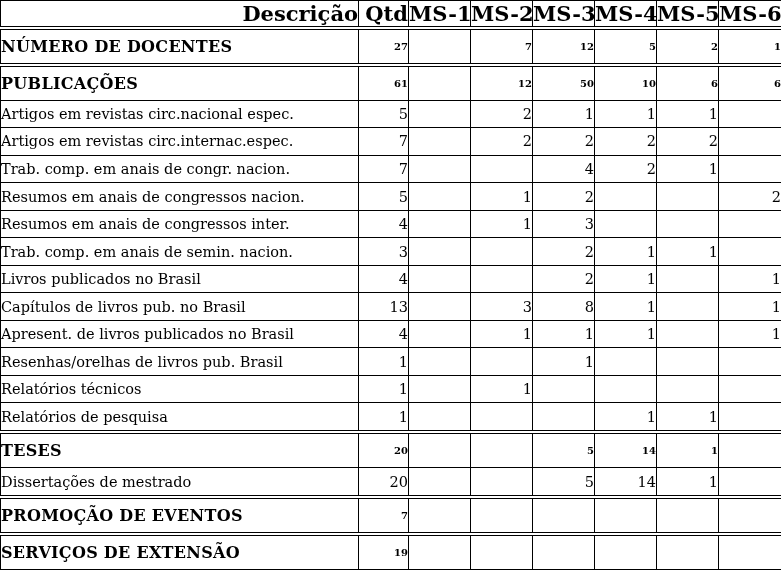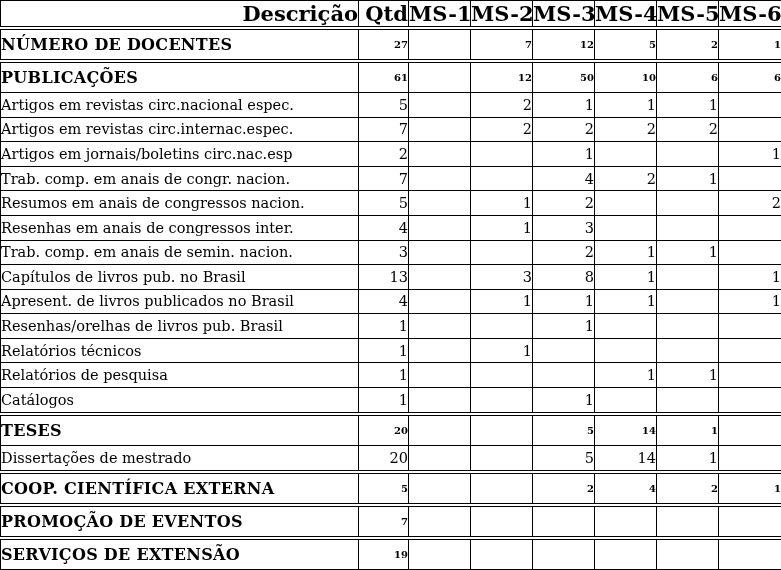--- a/index.html
+++ b/index.html
@@ -123,70 +123,70 @@
         <td class="desc">Artigos em revistas circ.internac.espec.</td>
         <td class="num">7</td>
         <td class="num"></td>
         <td class="num">2</td>
         <td class="num">2</td>
         <td class="num">2</td>
         <td class="num">2</td>
         <td class="num"></td>
       </tr>
       <tr class="item">
-        <td class="desc">Artigos em jornais/boletins circ.nac.esp</td>
-        <td class="num">2</td>
-        <td class="num"></td>
-        <td class="num"></td>
-        <td class="num">1</td>
-        <td class="num"></td>
-        <td class="num"></td>
-        <td class="num">1</td>
-      </tr>
-      <tr class="item">
         <td class="desc">Trab. comp. em anais de congr. nacion.</td>
         <td class="num">7</td>
         <td class="num"></td>
         <td class="num"></td>
         <td class="num">4</td>
         <td class="num">2</td>
         <td class="num">1</td>
         <td class="num"></td>
       </tr>
       <tr class="item">
         <td class="desc">Resumos em anais de congressos nacion.</td>
         <td class="num">5</td>
         <td class="num"></td>
         <td class="num">1</td>
         <td class="num">2</td>
         <td class="num"></td>
         <td class="num"></td>
         <td class="num">2</td>
       </tr>
       <tr class="item">
-        <td class="desc">Resenhas em anais de congressos inter.</td>
+        <td class="desc">Resumos em anais de congressos inter.</td>
         <td class="num">4</td>
         <td class="num"></td>
         <td class="num">1</td>
         <td class="num">3</td>
         <td class="num"></td>
         <td class="num"></td>
         <td class="num"></td>
       </tr>
       <tr class="item">
         <td class="desc">Trab. comp. em anais de semin. nacion.</td>
         <td class="num">3</td>
         <td class="num"></td>
         <td class="num"></td>
         <td class="num">2</td>
         <td class="num">1</td>
         <td class="num">1</td>
         <td class="num"></td>
       </tr>
       <tr class="item">
+        <td class="desc">Livros publicados no Brasil</td>
+        <td class="num">4</td>
+        <td class="num"></td>
+        <td class="num"></td>
+        <td class="num">2</td>
+        <td class="num">1</td>
+        <td class="num"></td>
+        <td class="num">1</td>
+      </tr>
+      <tr class="item">
         <td class="desc">Capítulos de livros pub. no Brasil</td>
         <td class="num">13</td>
         <td class="num"></td>
         <td class="num">3</td>
         <td class="num">8</td>
         <td class="num">1</td>
         <td class="num"></td>
         <td class="num">1</td>
       </tr>
       <tr class="item">
@@ -222,59 +222,39 @@
       <tr class="item">
         <td class="desc">Relatórios de pesquisa</td>
         <td class="num">1</td>
         <td class="num"></td>
         <td class="num"></td>
         <td class="num"></td>
         <td class="num">1</td>
         <td class="num">1</td>
         <td class="num"></td>
       </tr>
-      <tr class="item">
-        <td class="desc">Catálogos</td>
-        <td class="num">1</td>
-        <td class="num"></td>
-        <td class="num"></td>
-        <td class="num">1</td>
-        <td class="num"></td>
-        <td class="num"></td>
-        <td class="num"></td>
-      </tr>
       <tr class="section">
         <td class="desc">TESES</td>
         <td class="num">20</td>
         <td class="num"></td>
         <td class="num"></td>
         <td class="num">5</td>
         <td class="num">14</td>
         <td class="num">1</td>
         <td class="num"></td>
       </tr>
       <tr class="item">
         <td class="desc">Dissertações de mestrado</td>
         <td class="num">20</td>
         <td class="num"></td>
         <td class="num"></td>
         <td class="num">5</td>
         <td class="num">14</td>
         <td class="num">1</td>
         <td class="num"></td>
-      </tr>
-      <tr class="section">
-        <td class="desc">COOP. CIENTÍFICA EXTERNA</td>
-        <td class="num">5</td>
-        <td class="num"></td>
-        <td class="num"></td>
-        <td class="num">2</td>
-        <td class="num">4</td>
-        <td class="num">2</td>
-        <td class="num">1</td>
       </tr>
       <tr class="section">
         <td class="desc">PROMOÇÃO DE EVENTOS</td>
         <td class="num">7</td>
         <td class="num"></td>
         <td class="num"></td>
         <td class="num"></td>
         <td class="num"></td>
         <td class="num"></td>
         <td class="num"></td>

